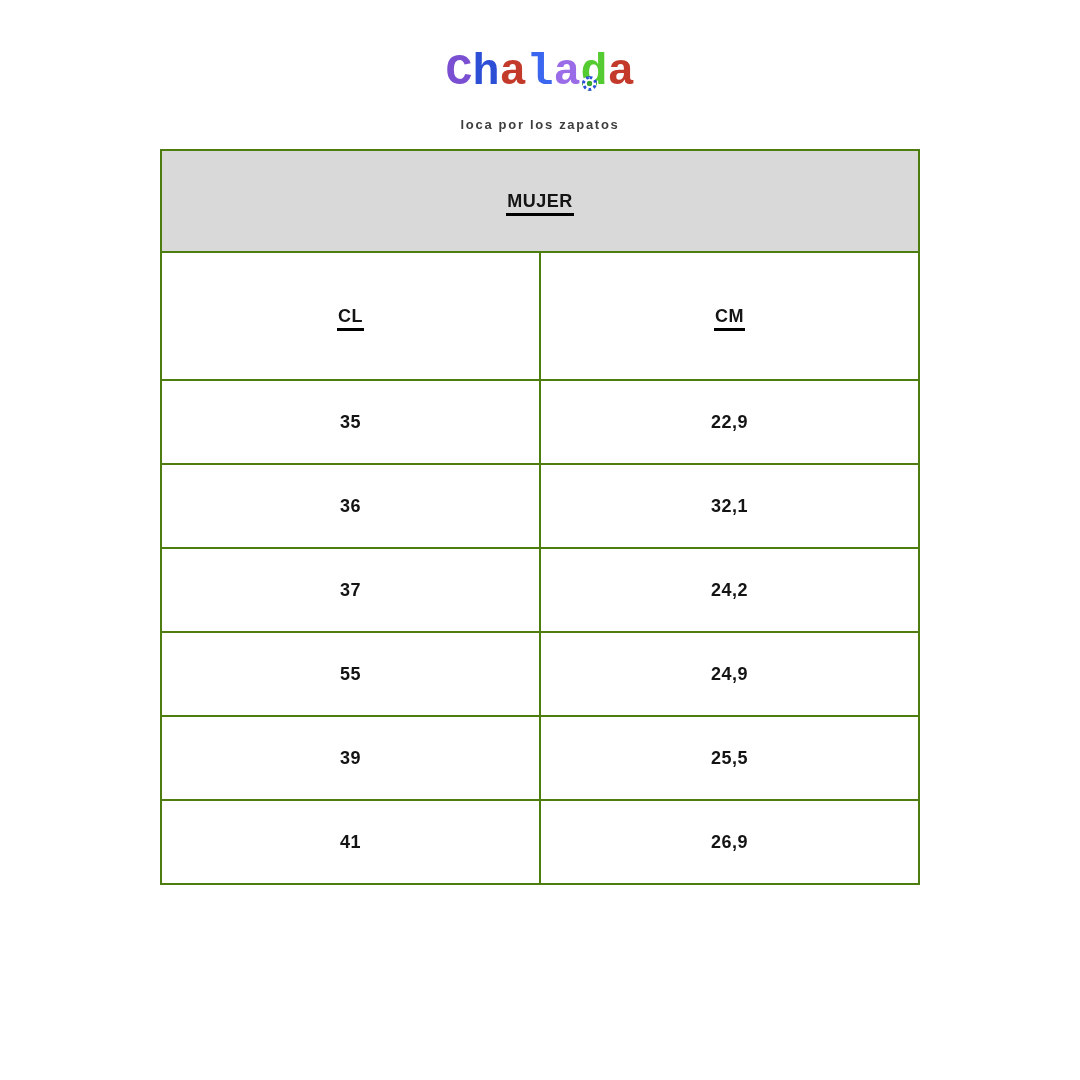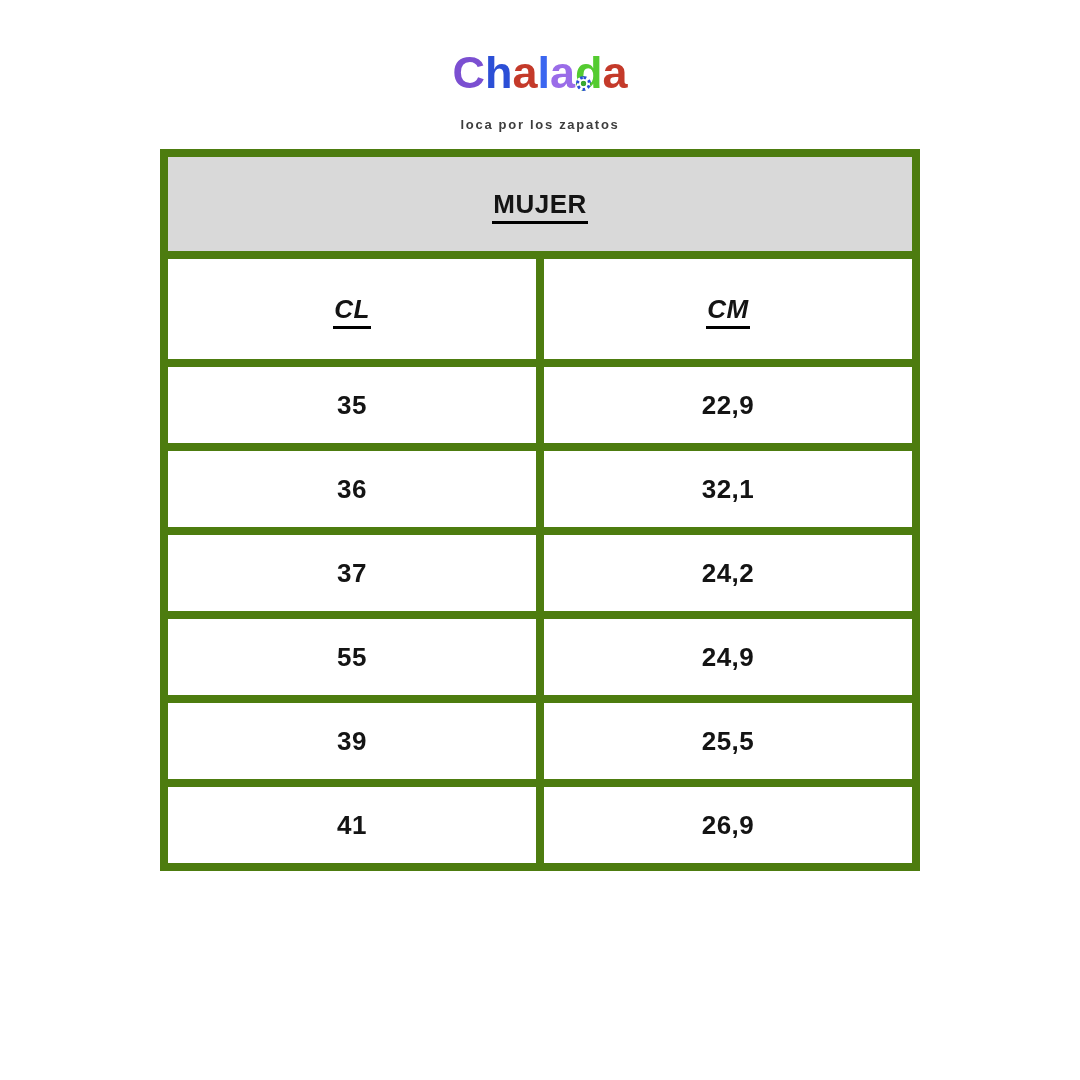--- a/index.html
+++ b/index.html
@@ -15,21 +15,21 @@
     height: 1080px;
     overflow: hidden;
   }
   .logo-block {
     text-align: center;
     padding-top: 50px;
   }
   .logo-word {
     display: inline-block;
     position: relative;
-    font-family: Liberation Sans, sans-serif;
+    font-family: Liberation Mono, monospace;
     font-weight: bold;
     font-size: 45px;
     line-height: 1;
     letter-spacing: 0px;
   }
   .logo-letter { display: inline-block; }
   .logo-d-wrap { position: relative; display: inline-block; }
   .logo-flower {
     position: absolute;
     left: 1px;
@@ -48,35 +48,34 @@
     color: #3d3d3d;
   }
   table.size-table {
     width: 760px;
     margin: 17px auto 0 auto;
     border-collapse: collapse;
     table-layout: fixed;
   }
   table.size-table th,
   table.size-table td {
-    border: 8px solid #4d7c0f;
+    border: 2px solid #4d7c0f;
     text-align: center;
     vertical-align: middle;
     font-weight: bold;
-    font-size: 26px;
+    font-size: 18px;
     color: #141414;
     background: #ffffff;
     letter-spacing: 0.5px;
   }
   tr.title-row th {
     height: 102px;
   }
   tr.colhead-row th {
-    height: 108px;
-    font-style: italic;
+    height: 128px;
   }
   tr.data-row td {
     height: 84px;
   }
   .u {
     border-bottom: 3px solid #000000;
     padding: 0 1px 2px 1px;
   }
 </style>
 </head>

